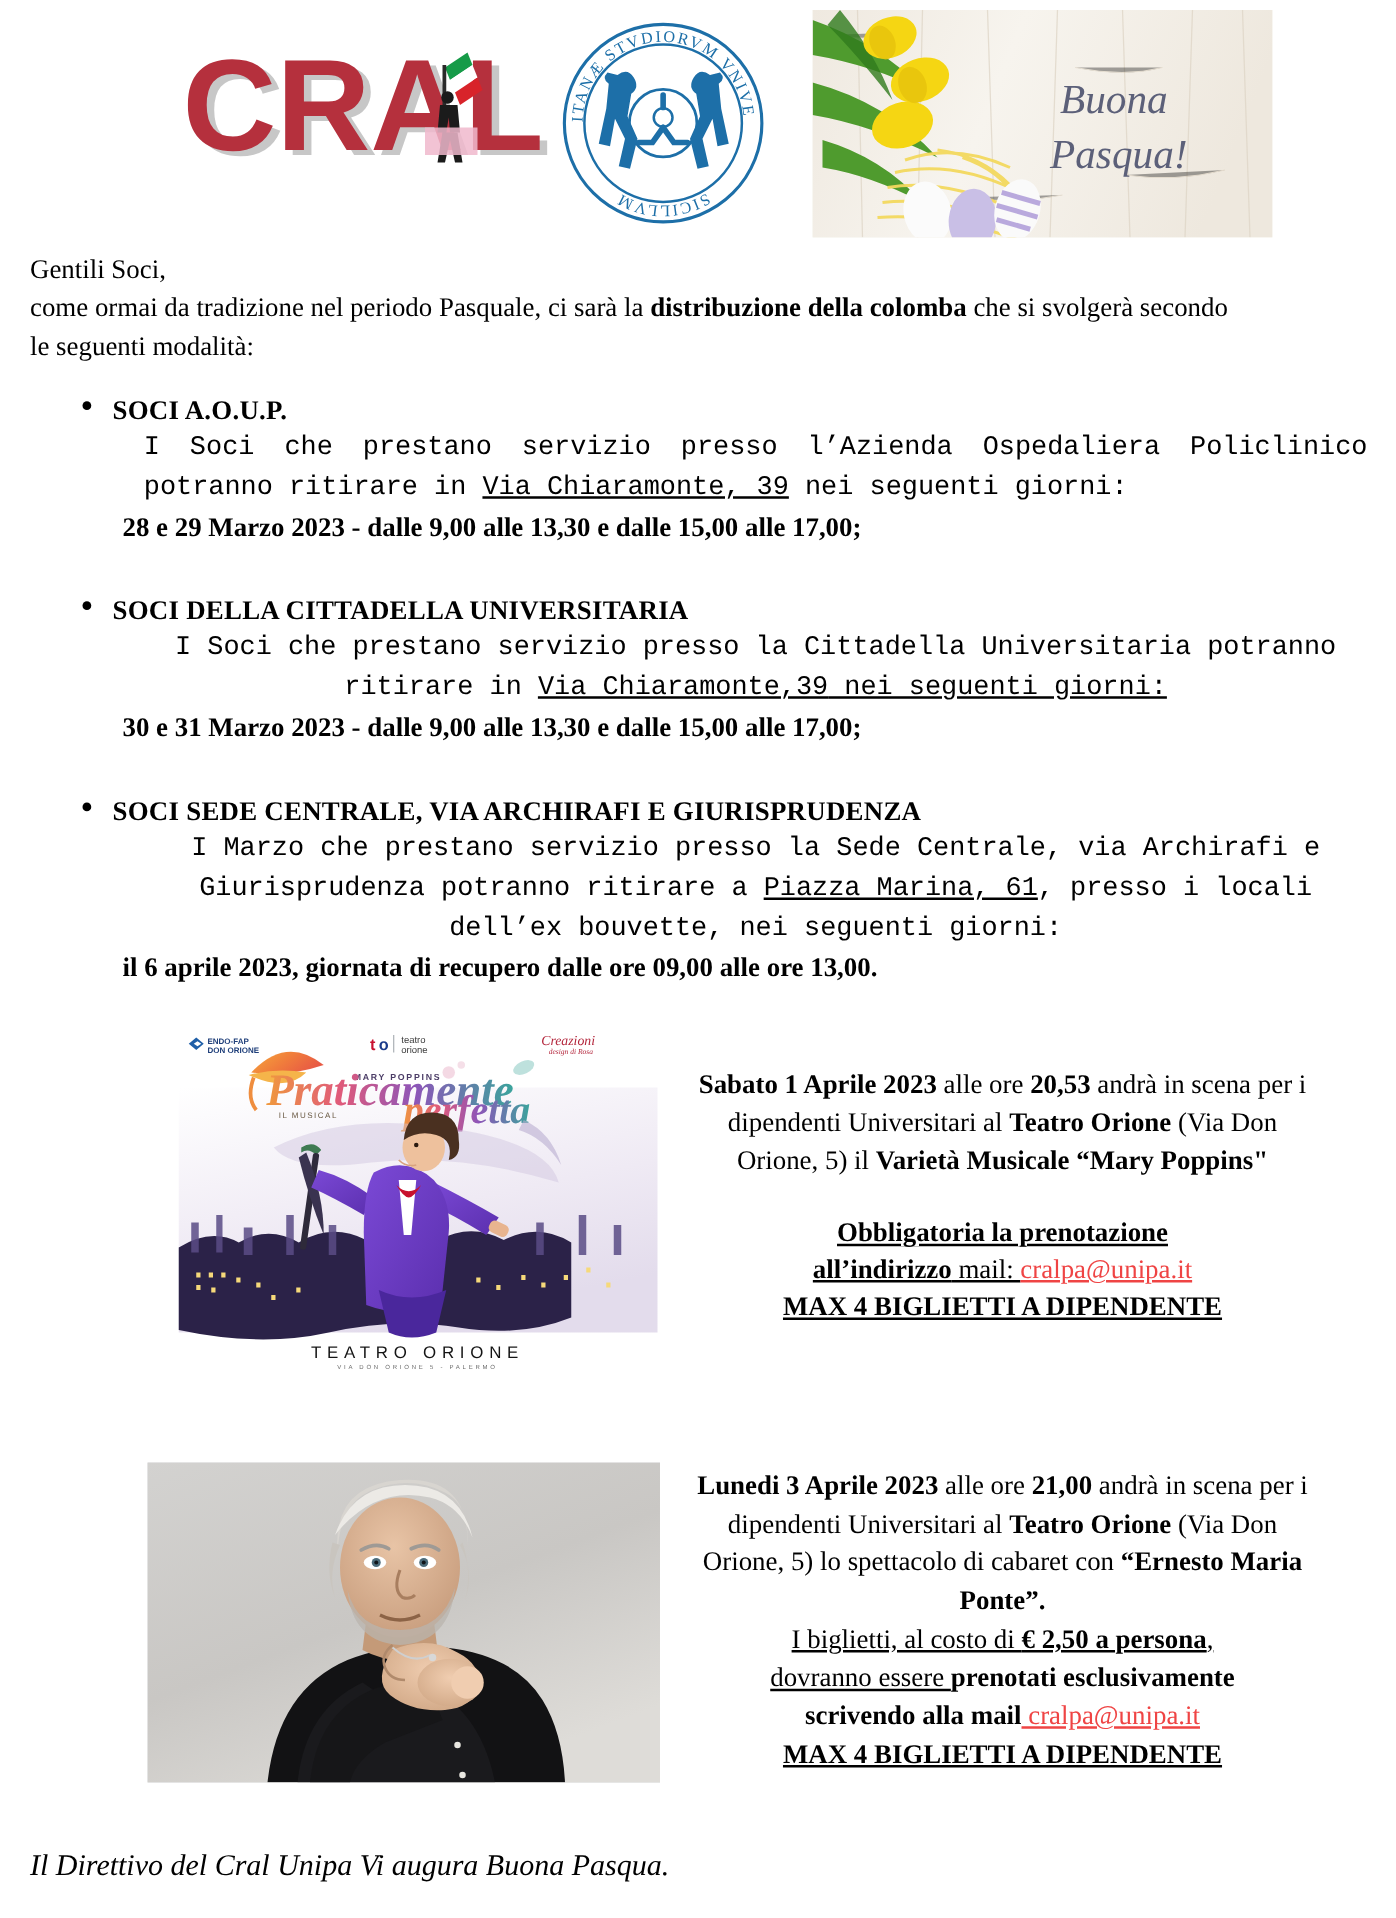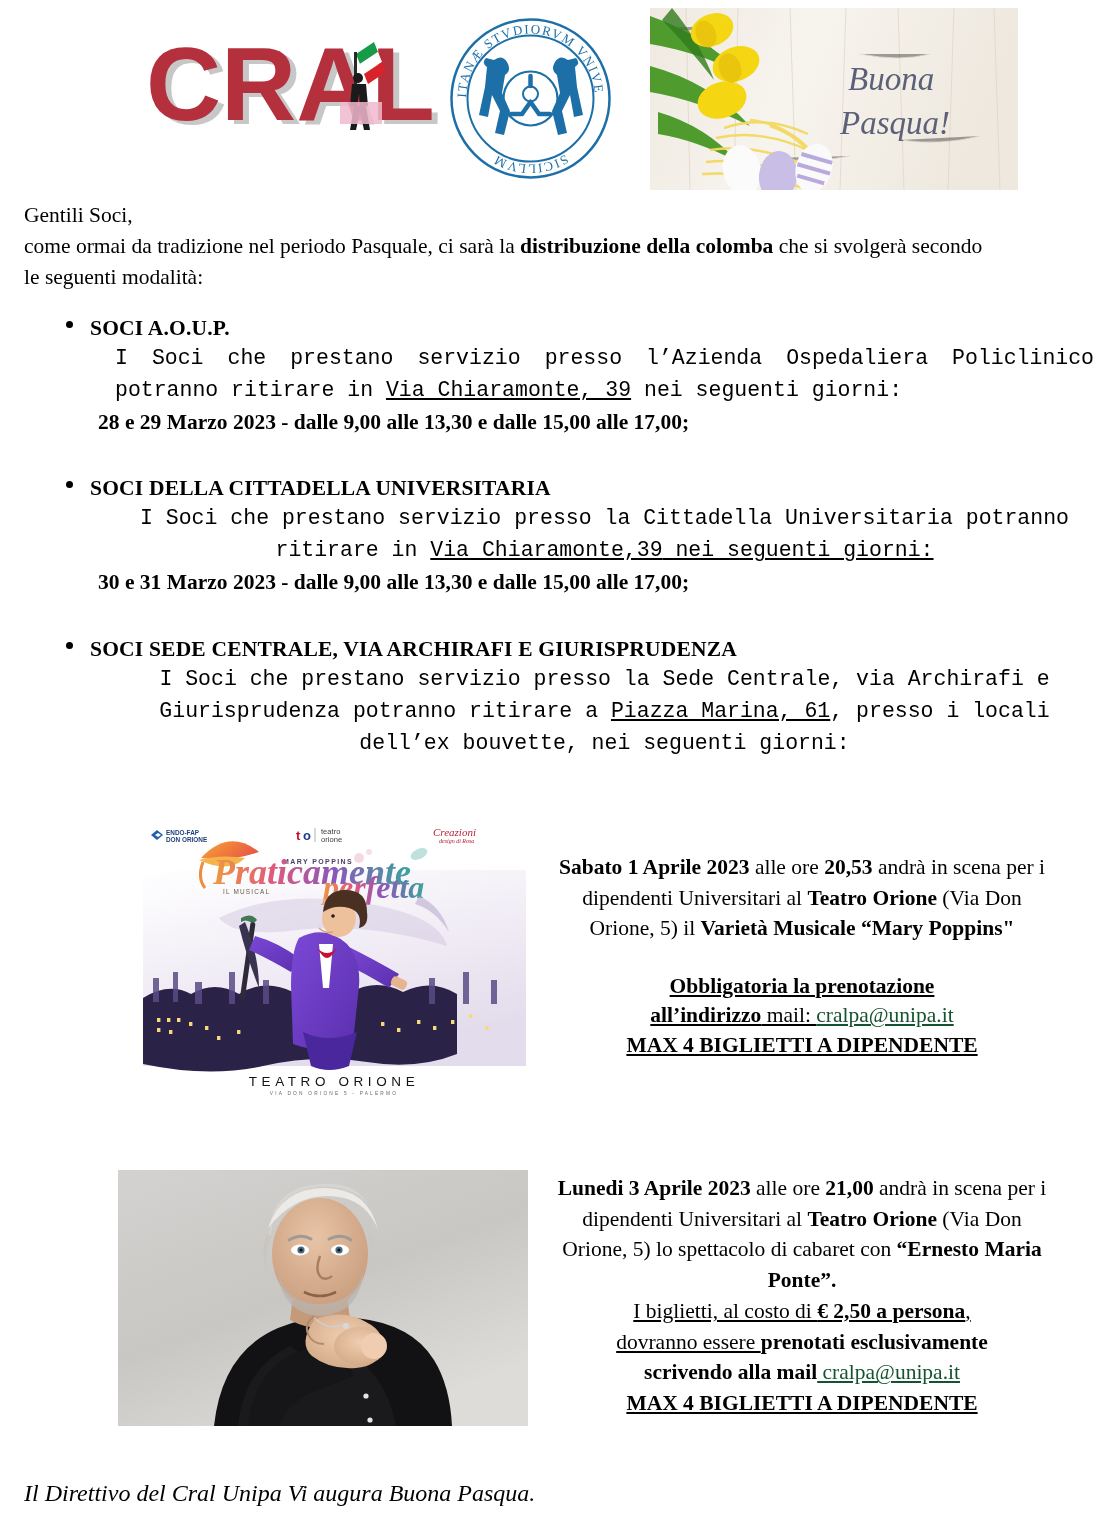--- a/index.html
+++ b/index.html
@@ -38,21 +38,21 @@
   .bl-body.nj{text-align:center;}
   .bl-dates{margin-left:74px;font-weight:bold;font-size:21.5px;line-height:1.48;}
 
   
   .poster{position:absolute;left:133px;top:822px;width:403px;height:282px;overflow:hidden;background:#fff;}
   .poster svg{display:block;width:403px;height:282px;}
 
   .evt1-text{position:absolute;left:556px;top:852px;width:492px;text-align:center;
     font-size:21.5px;line-height:1.42;}
   .evt1-text .blk2{margin-top:28px;line-height:1.38;}
-  .mail{color:#14532d;text-decoration:underline;}
+  .mail{color:#ef4444;text-decoration:underline;}
 
   
   .photo{position:absolute;left:118px;top:1170px;width:410px;height:256px;overflow:hidden;background:#cfcfcf;}
   .photo svg{display:block;width:410px;height:256px;}
 
   .evt2-text{position:absolute;left:556px;top:1173px;width:492px;text-align:center;
     font-size:21.5px;line-height:1.43;}
 
   
   .footer{position:absolute;left:24px;top:1480px;width:1000px;
@@ -205,21 +205,22 @@
     <div class="bl" style="margin-top:38px;">
       <span class="bullet-dot"></span>
       <div class="bl-head">SOCI DELLA CITTADELLA UNIVERSITARIA</div>
       <div class="bl-body nj"><span>I Soci che prestano servizio presso la Cittadella Universitaria potranno ritirare in </span><u>Via Chiaramonte,39</u><u> nei seguenti giorni:</u></div>
       <div class="bl-dates">30 e 31 Marzo 2023 - dalle 9,00 alle 13,30 e dalle 15,00 alle 17,00;</div>
     </div>
 
     <div class="bl" style="margin-top:38px;">
       <span class="bullet-dot"></span>
       <div class="bl-head">SOCI SEDE CENTRALE, VIA ARCHIRAFI E GIURISPRUDENZA</div>
-      <div class="bl-body nj"><span>I Soci che prestano servizio presso la Sede Centrale, via Archirafi e Giurisprudenza potranno ritirare a </span><u>Piazza Marina, 61</u><span>, presso i locali dell’ex bouvette, nei seguenti giorni:</span></div>
+      <div class="bl-body nj"><span>I Marzo che prestano servizio presso la Sede Centrale, via Archirafi e Giurisprudenza potranno ritirare a </span><u>Piazza Marina, 61</u><span>, presso i locali dell’ex bouvette, nei seguenti giorni:</span></div>
+      <div class="bl-dates">il 6 aprile 2023, giornata di recupero dalle ore 09,00 alle ore 13,00.</div>
     </div>
   </div>
 
   <div class="poster">
     <svg viewBox="0 0 403 282" xmlns="http://www.w3.org/2000/svg">
       <defs>
         <linearGradient id="skyg" x1="0" y1="0" x2="0.4" y2="1">
           <stop offset="0%" stop-color="#ffffff"></stop>
           <stop offset="60%" stop-color="#efeaf4"></stop>
           <stop offset="100%" stop-color="#e3dcec"></stop>

